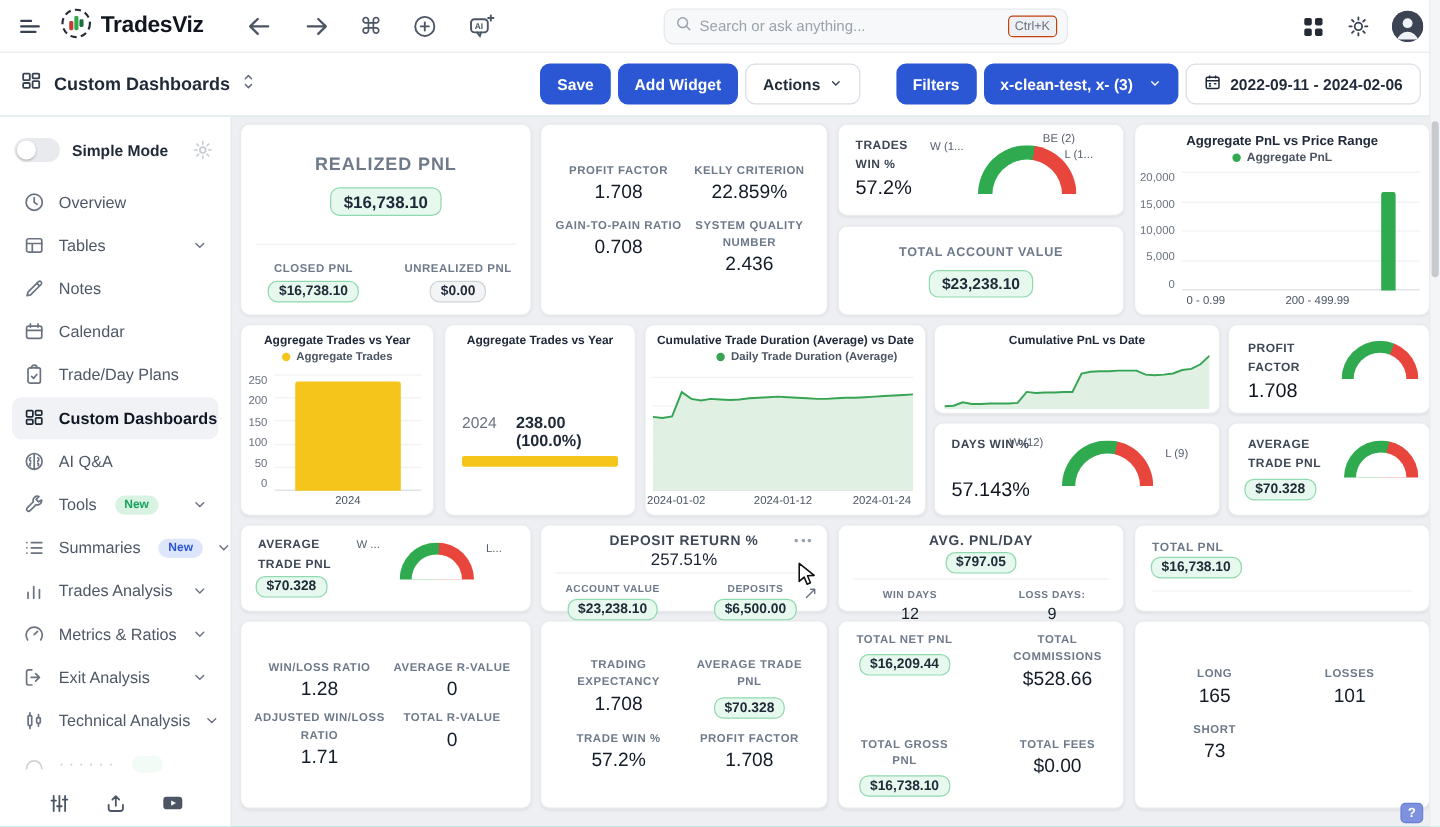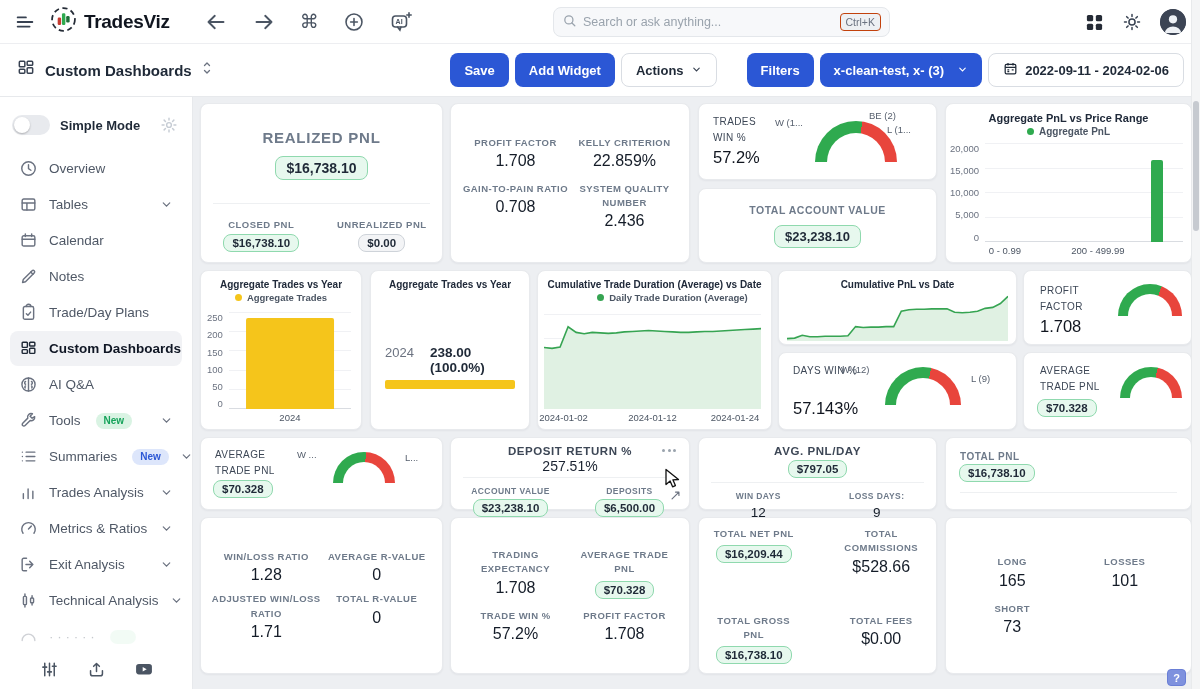--- a/index.html
+++ b/index.html
@@ -76,21 +76,21 @@
 
   
   .col-center { display:flex; flex-direction:column; align-items:center; justify-content:center; gap:6px; }
 
   
   .gauge { position:relative; overflow:hidden; }
   .gauge .ring { position:absolute; left:0; top:0; width:100%; height:200%; border-radius:50%; }
   .gauge .hole { position:absolute; left:var(--t); top:var(--t); width:calc(100% - var(--t)*2);
                  height:calc(200% - var(--t)*2); border-radius:50%; background:#fff; }
   .glabel { position:absolute; font-size:9.5px; color:#57606e; white-space:nowrap; }
-  .wlabel { font-size:10px; font-weight:400; color:#3d4756; letter-spacing:.04em; line-height:1.55; }
+  .wlabel { font-size:10px; font-weight:700; color:#3d4756; letter-spacing:.04em; line-height:1.55; }
   .wvalue { font-size:16.5px; color:#10151f; }
 
   
   .chart-title { text-align:center; font-size:11px; font-weight:700; color:#202a3a; margin-top:8px; padding:0 6px; }
   .chart-title.sm { font-size:10px; }
   .legend { display:flex; justify-content:center; align-items:center; gap:5px; font-size:10px; font-weight:600; color:#4b5563; margin-top:2px; }
   .legend .dot { width:7px; height:7px; border-radius:50%; display:inline-block; }
   .vchart { position:absolute; display:flex; }
   .vc-y { display:flex; flex-direction:column; justify-content:space-between; align-items:flex-end;
           font-size:9.5px; color:#6b7280; padding:0 6px 14px 0; line-height:1; }
@@ -286,35 +286,35 @@
 
       <span class="si-chev">
         <svg width="13" height="13" viewBox="0 0 24 24" fill="none" stroke="currentColor" stroke-width="2.2" stroke-linecap="round">
               <path d="M6 9l6 6 6-6"></path>
             </svg>
       </span>
     </div>
         <div class="si">
       <span class="si-icon">
             <svg viewBox="0 0 24 24" fill="none" stroke="currentColor" stroke-width="1.8" stroke-linecap="round" stroke-linejoin="round">
+              <path d="M4.5 19.5l.9-3.7L16.6 4.6a2 2 0 012.8 2.8L8.2 18.6l-3.7.9z"></path>
+              <path d="M14.8 6.4l2.8 2.8"></path>
+            </svg>
+          </span>
+      <span class="si-label">Notes</span>
+
+    </div>
+        <div class="si">
+      <span class="si-icon">
+            <svg viewBox="0 0 24 24" fill="none" stroke="currentColor" stroke-width="1.8" stroke-linecap="round" stroke-linejoin="round">
               <rect x="4" y="6" width="16" height="13" rx="2"></rect>
               <path d="M8 3.6V7M16 3.6V7M4 10.5h16"></path>
             </svg>
           </span>
       <span class="si-label">Calendar</span>
-
-    </div>
-        <div class="si">
-      <span class="si-icon">
-            <svg viewBox="0 0 24 24" fill="none" stroke="currentColor" stroke-width="1.8" stroke-linecap="round" stroke-linejoin="round">
-              <path d="M4.5 19.5l.9-3.7L16.6 4.6a2 2 0 012.8 2.8L8.2 18.6l-3.7.9z"></path>
-              <path d="M14.8 6.4l2.8 2.8"></path>
-            </svg>
-          </span>
-      <span class="si-label">Notes</span>
 
     </div>
         <div class="si">
       <span class="si-icon">
             <svg viewBox="0 0 24 24" fill="none" stroke="currentColor" stroke-width="1.8" stroke-linecap="round" stroke-linejoin="round">
               <rect x="5.5" y="4.5" width="13" height="16" rx="2"></rect>
               <path d="M9 4.5a3 3 0 016 0"></path>
               <path d="M9.3 13.5l2 2 3.4-4"></path>
             </svg>
           </span>

